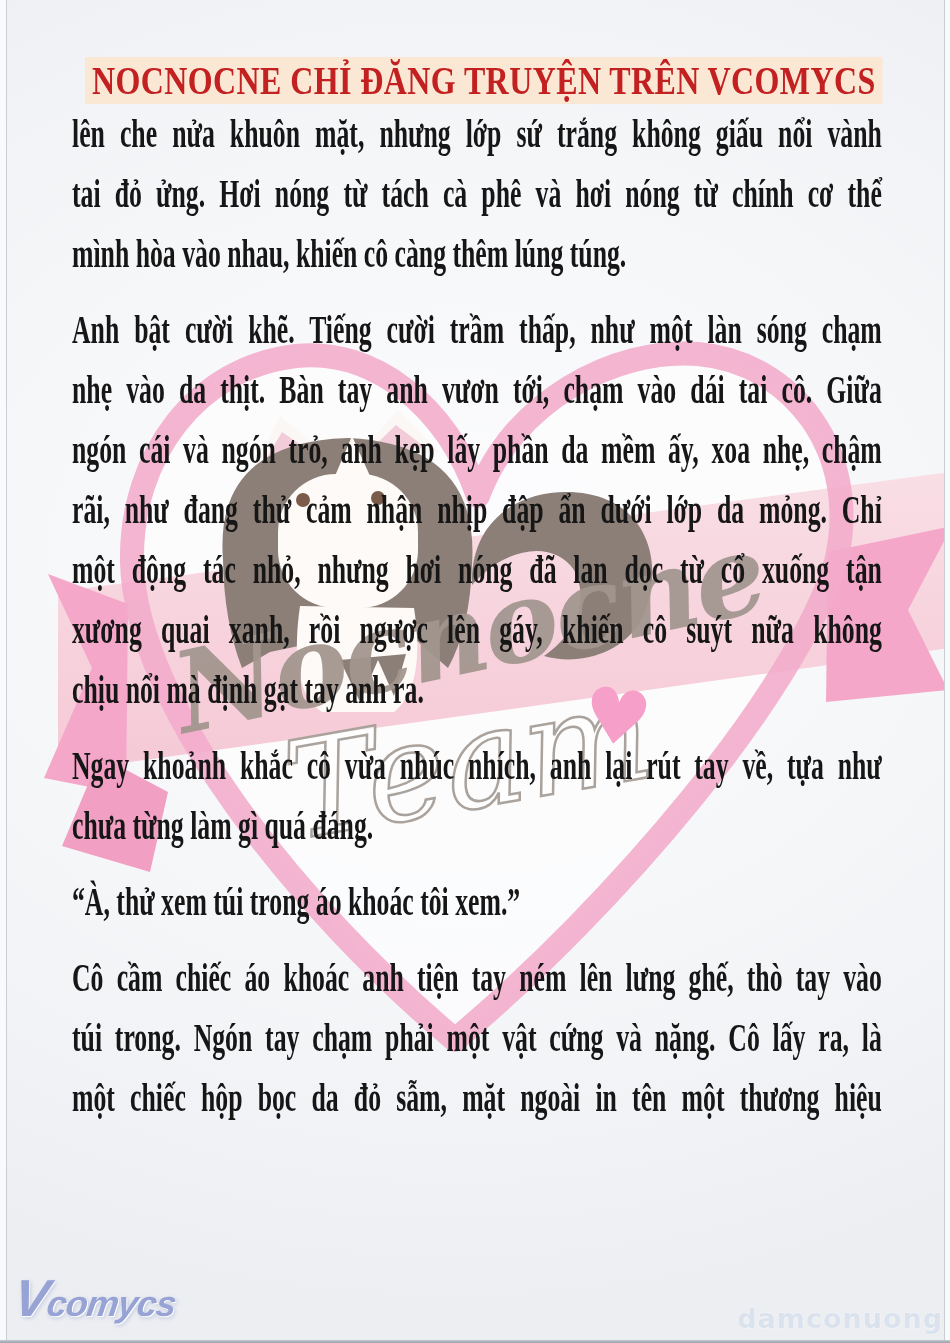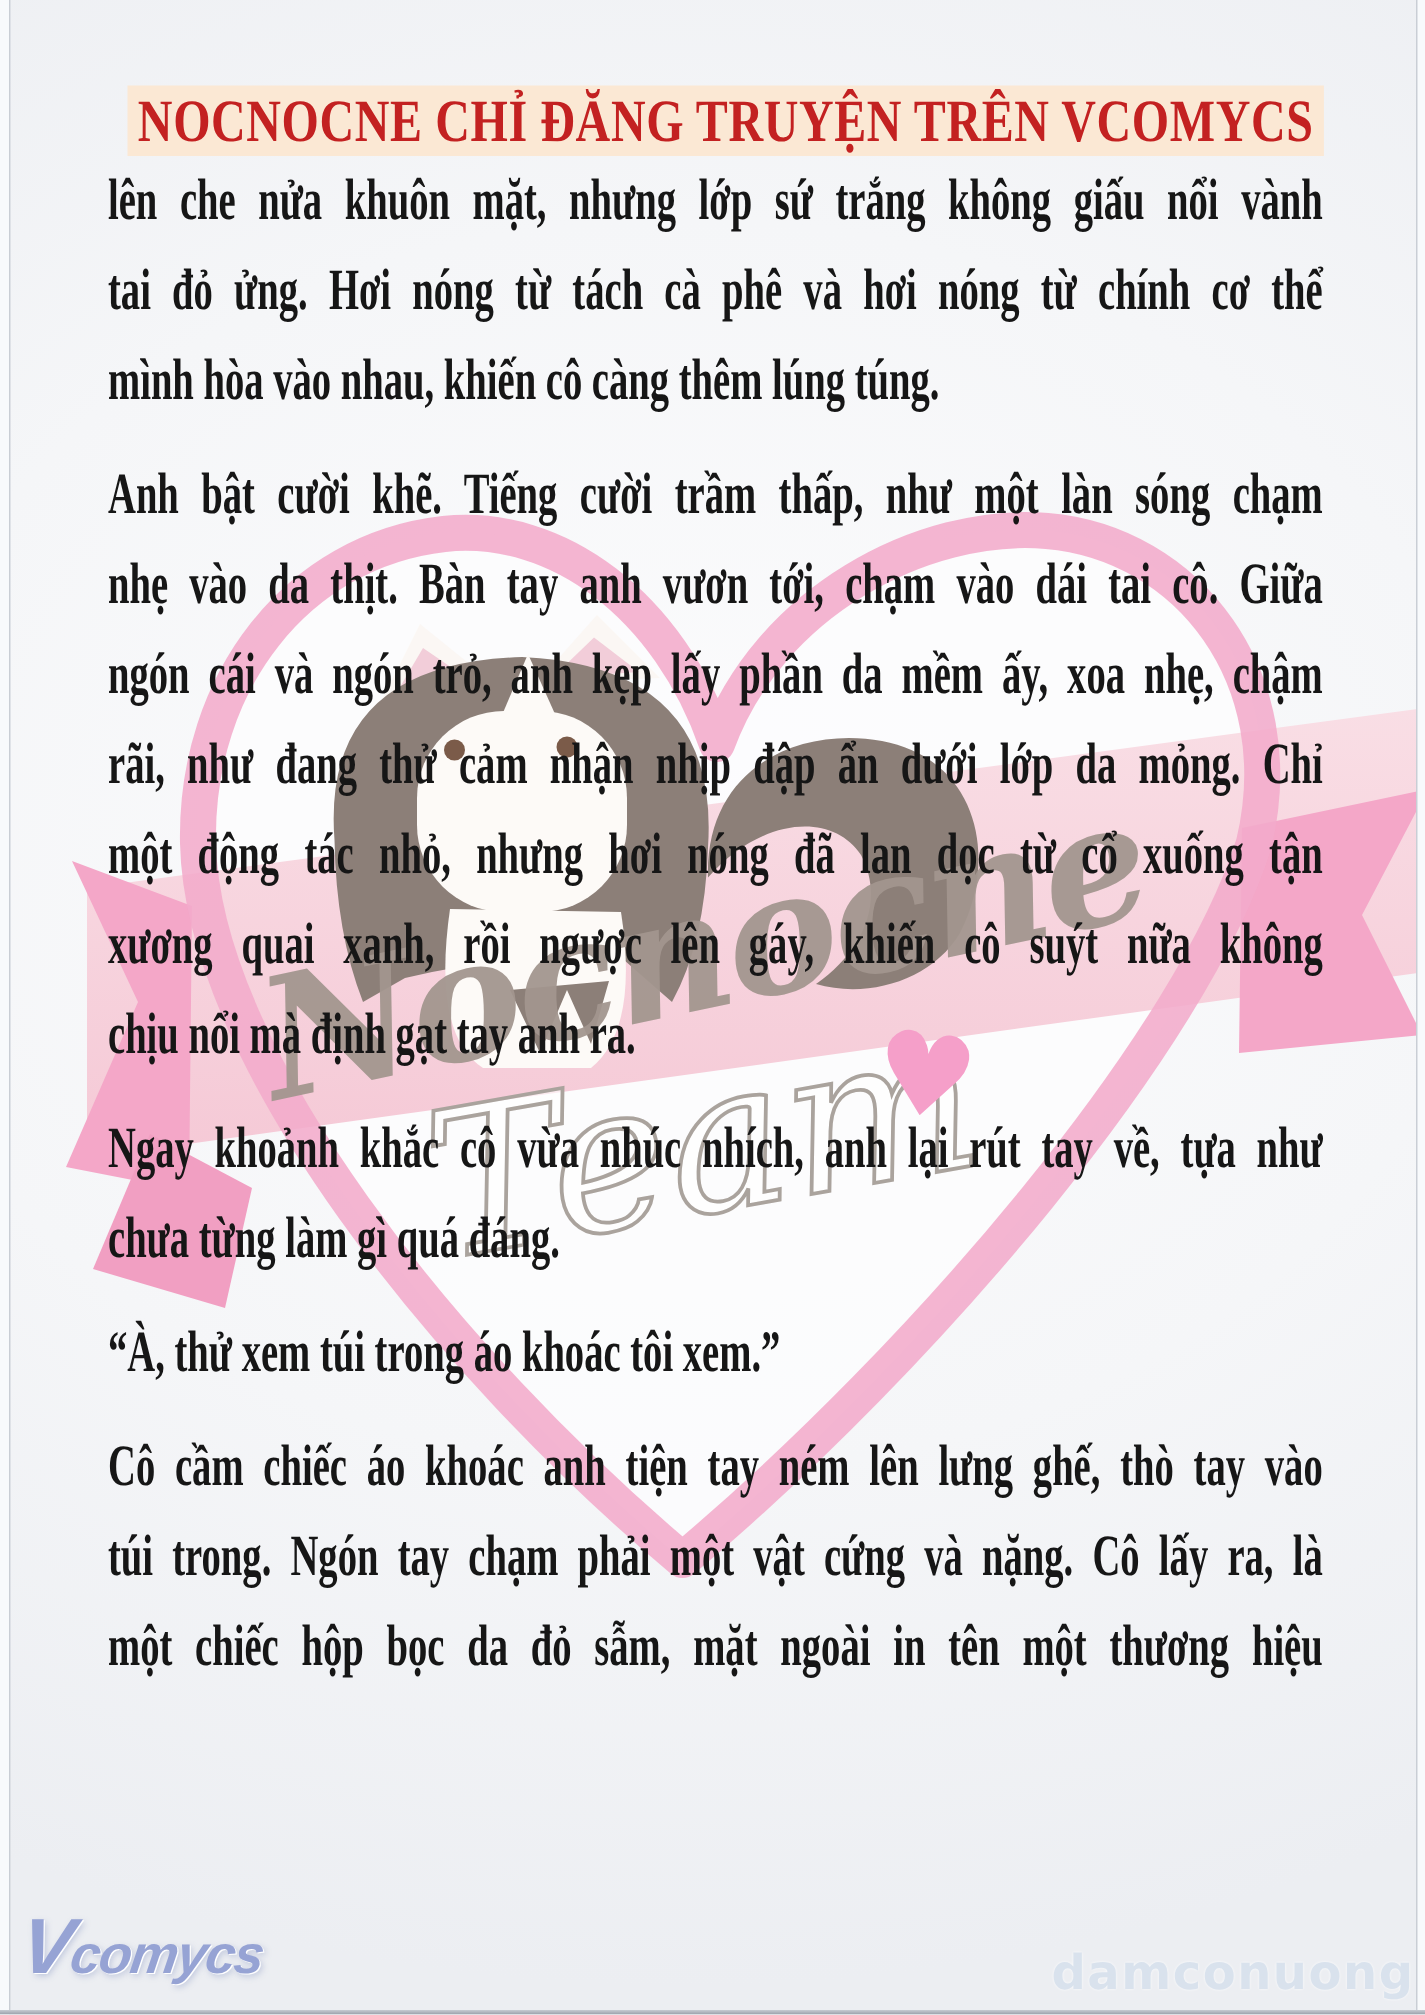--- a/index.html
+++ b/index.html
@@ -46,21 +46,21 @@
     color:#96a3d4; transform:skewX(-8deg); letter-spacing:-1px;
     text-shadow:1px 1px 0 #ffffff, 2px 2px 4px rgba(110,125,180,0.35);
     display:block; width:fit-content;
   }
   .site-logo::first-letter { font-size:52px; }
 
   
   .credit {
     position:absolute; right:7px; bottom:9px; z-index:3;
     font-family:"DejaVu Sans","Liberation Sans",sans-serif;
-    font-weight:bold; font-size:32px; color:#d9e2ed; letter-spacing:1px;
+    font-weight:bold; font-size:27px; color:#d9e2ed; letter-spacing:1px;
     text-shadow:0 0 2px rgba(255,255,255,0.9);
   }
 </style>
 </head>
 <body>
 
 <div class="page">
 
   <svg class="watermark" width="950" height="1343" viewBox="0 0 950 1343" aria-hidden="true">
     <defs>

